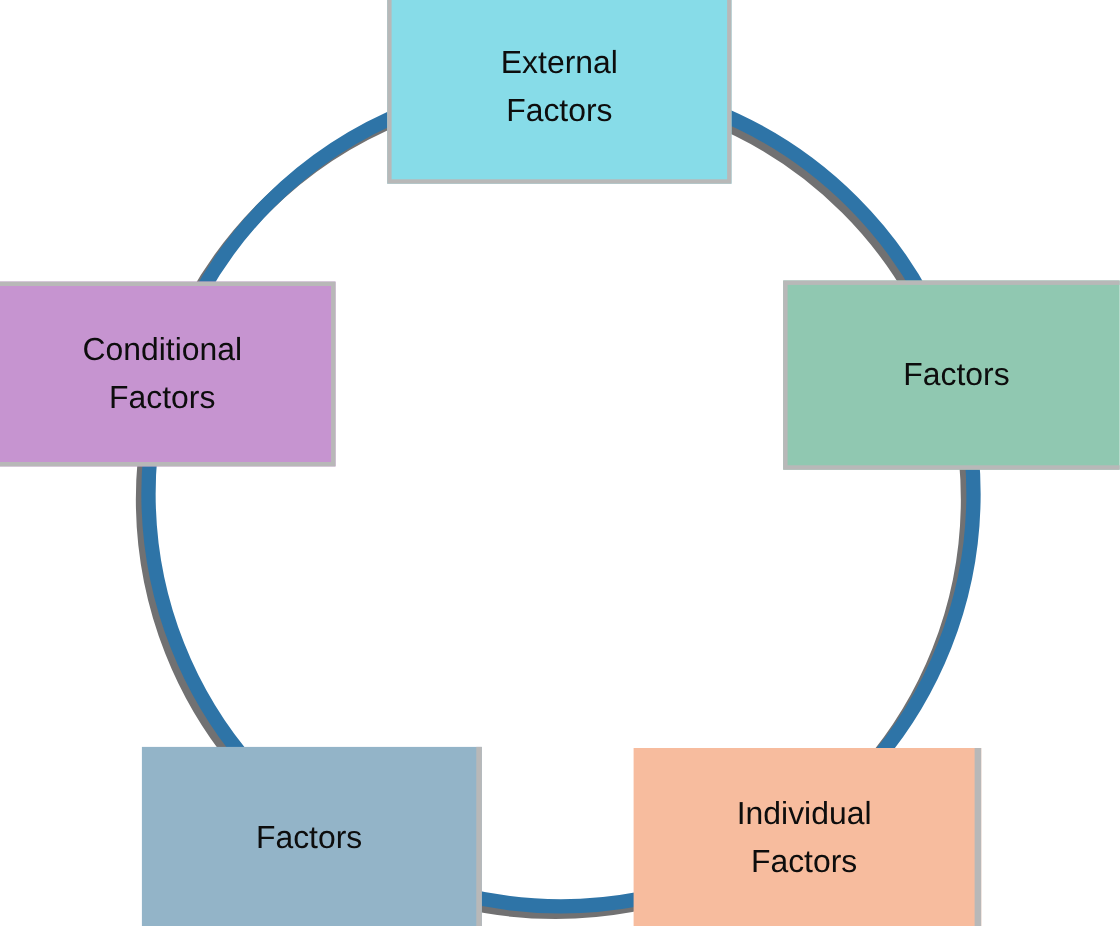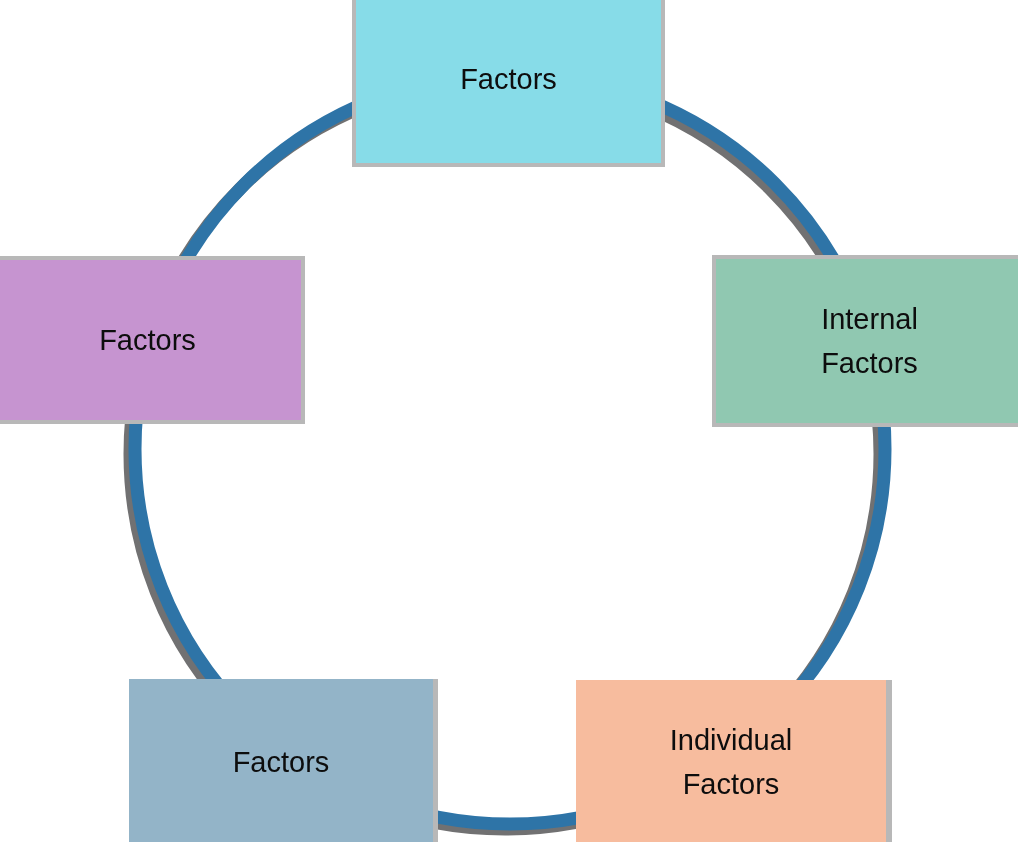--- a/index.html
+++ b/index.html
@@ -39,43 +39,44 @@
 
 <div class="canvas" style="background-color: rgb(255, 255, 255);">
 
   <svg class="ring-svg" width="1018" height="842" viewBox="0 0 1018 842">
     <circle cx="505" cy="454" r="375" fill="none" stroke="#717172" stroke-width="13"></circle>
     <circle cx="510" cy="449" r="375" fill="none" stroke="#2e74a7" stroke-width="13"></circle>
   </svg>
 
   <div class="node pos-top" style="background-color: rgb(135, 220, 232); border-color: rgb(184, 184, 184); color: rgb(13, 13, 13);">
     <div class="lines">
+      <span class="line">External</span>
       <span class="line">Factors</span>
     </div>
   </div>
 
   <div class="node pos-right" style="background-color: rgb(144, 200, 177); border-color: rgb(184, 184, 184); color: rgb(13, 13, 13);">
     <div class="lines">
-      <span class="line">Internal</span>
       <span class="line">Factors</span>
     </div>
   </div>
 
   <div class="node pos-bottom-right" style="background-color: rgb(247, 188, 158); border-color: rgb(184, 184, 184); color: rgb(13, 13, 13);">
     <div class="lines">
       <span class="line">Individual</span>
       <span class="line">Factors</span>
     </div>
   </div>
 
   <div class="node pos-bottom-left" style="background-color: rgb(147, 180, 200); border-color: rgb(184, 184, 184); color: rgb(13, 13, 13);">
     <div class="lines">
       <span class="line">Factors</span>
     </div>
   </div>
 
   <div class="node pos-left" style="background-color: rgb(198, 148, 208); border-color: rgb(184, 184, 184); color: rgb(13, 13, 13);">
     <div class="lines">
+      <span class="line">Conditional</span>
       <span class="line">Factors</span>
     </div>
   </div>
 
 </div>
 
 </body></html>

